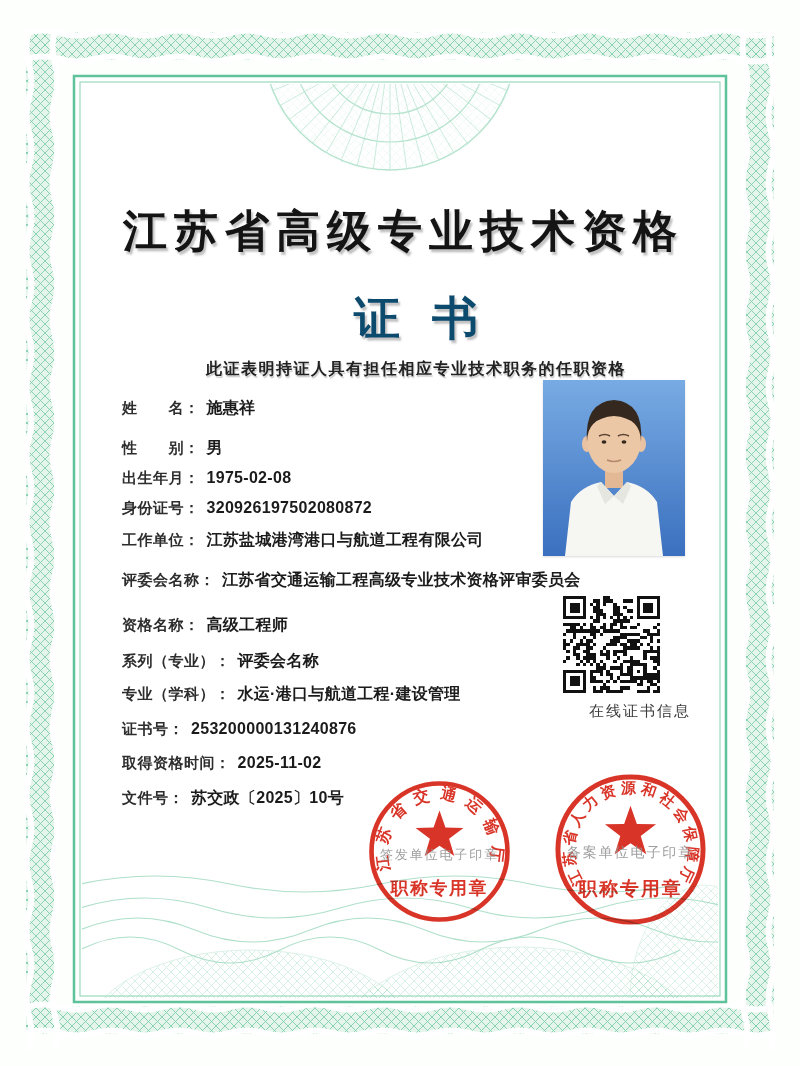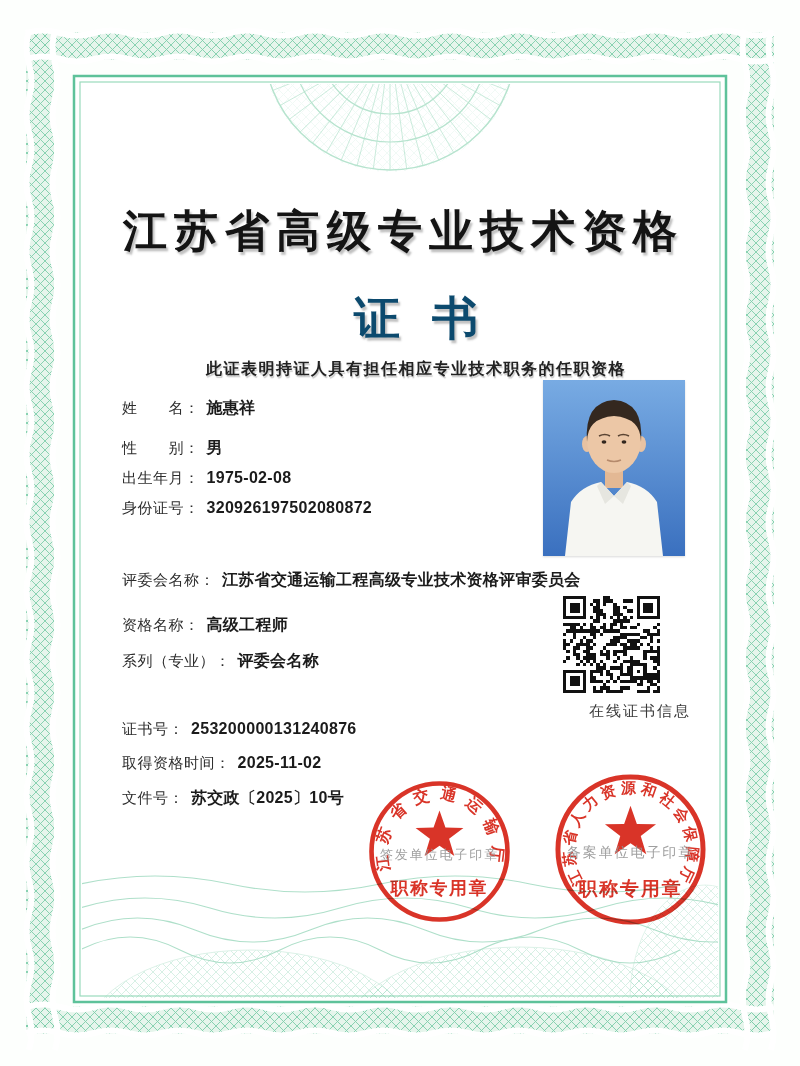--- a/index.html
+++ b/index.html
@@ -22,21 +22,21 @@
     text-shadow:2px 3px 2px rgba(50,50,50,.30);
   }
   .subtitle{
     position:absolute;top:343px;left:0;width:100%;margin:16px;text-align:center;
     font-size:16px;font-weight:bold;letter-spacing:1.5px;color:#222;
     text-shadow:1px 1.5px 1px rgba(70,70,70,.28);
   }
   .row{position:absolute;left:122px;white-space:nowrap;}
   .row .lbl{
     font-family:"Liberation Serif","DejaVu Serif",serif;
-    font-weight:normal;font-size:15px;color:#2d2d2d;letter-spacing:.5px;
+    font-weight:bold;font-size:15px;color:#2d2d2d;letter-spacing:.5px;
   }
   .row .val{font-size:16px;font-weight:600;color:#1b1b1b;margin-left:7px;letter-spacing:.3px;}
   .photo{position:absolute;left:543px;top:380px;width:142px;height:176px;box-shadow:0 1px 2px rgba(0,0,0,.15);}
   .qr{position:absolute;left:563px;top:596px;width:97px;height:97px;background:#fff;}
   .qr-caption{
     position:absolute;left:531px;top:702px;width:160px;margin:0;text-align:right;
     font-size:15px;color:#3a3a3a;letter-spacing:2px;
   }
   .seal{position:absolute;mix-blend-mode:multiply;opacity:.95;}
   .seal.left{left:365px;top:777px;width:149px;height:149px;}
@@ -139,28 +139,34 @@
   </div>
   <div class="row" style="top:438px">
     <span class="lbl">性　　别：</span><span class="val">男</span>
   </div>
   <div class="row" style="top:469px">
     <span class="lbl">出生年月：</span><span class="val">1975-02-08</span>
   </div>
   <div class="row" style="top:499px">
     <span class="lbl">身份证号：</span><span class="val">320926197502080872</span>
   </div>
+  <div class="row" style="top:530px">
+    <span class="lbl">工作单位：</span><span class="val">江苏盐城港湾港口与航道工程有限公司</span>
+  </div>
   <div class="row" style="top:570px">
     <span class="lbl">评委会名称：</span><span class="val">江苏省交通运输工程高级专业技术资格评审委员会</span>
   </div>
   <div class="row" style="top:615px">
     <span class="lbl">资格名称：</span><span class="val">高级工程师</span>
   </div>
   <div class="row" style="top:651px">
     <span class="lbl">系列（专业）：</span><span class="val">评委会名称</span>
+  </div>
+  <div class="row" style="top:684px">
+    <span class="lbl">专业（学科）：</span><span class="val">水运·港口与航道工程·建设管理</span>
   </div>
   <div class="row" style="top:720px">
     <span class="lbl">证书号：</span><span class="val">253200000131240876</span>
   </div>
   <div class="row" style="top:754px">
     <span class="lbl">取得资格时间：</span><span class="val">2025-11-02</span>
   </div>
   <div class="row" style="top:788px">
     <span class="lbl">文件号：</span><span class="val">苏交政〔2025〕10号</span>
   </div>

